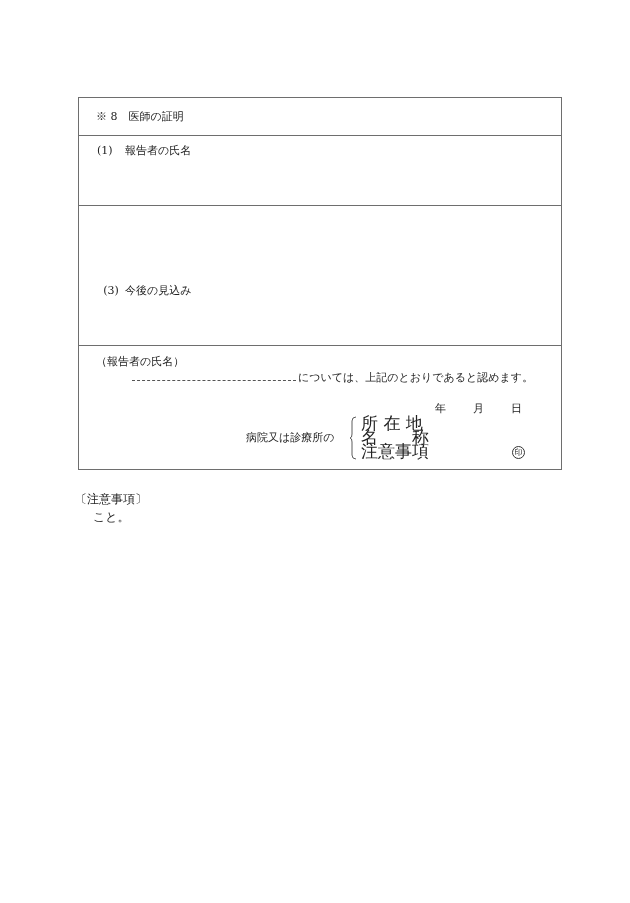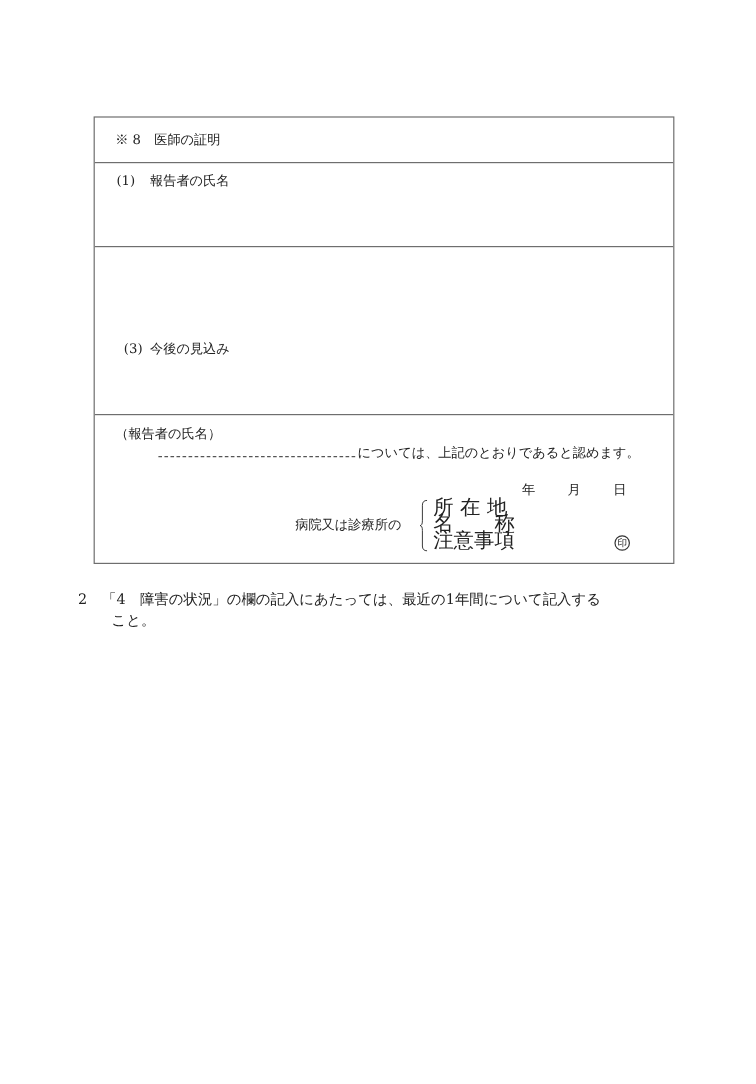--- a/index.html
+++ b/index.html
@@ -103,17 +103,15 @@
     <div class="hosp-items">
       <div class="hosp-item">所 在 地</div>
       <div class="hosp-item">名　　称</div>
       <div class="hosp-item">注意事項</div>
     </div>
     <span class="seal">印</span>
   </div>
 </div>
 
 <div class="notes">
-  <div class="note-item">
-    <span class="note-num">2</span><span>「4　障害の状況」の欄の記入にあたっては、最近の1年間について記入する</span>
-  </div>
+  <div class="notes-heading">〔注意事項〕</div>
   <div class="note-cont">こと。</div>
 </div>
 
 </body></html>

